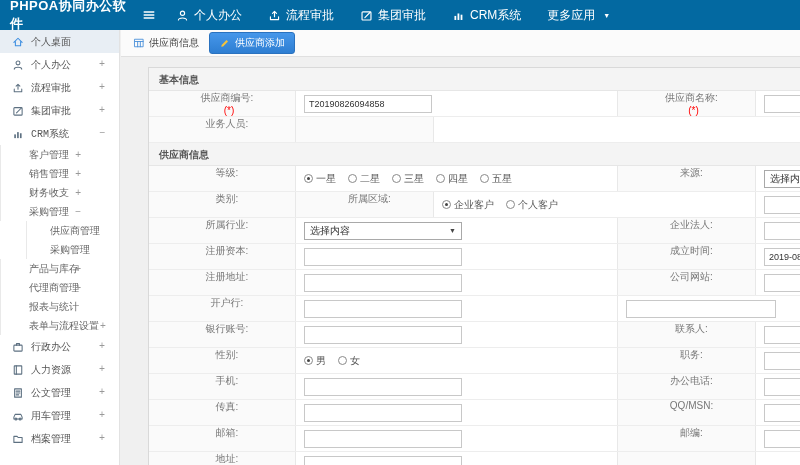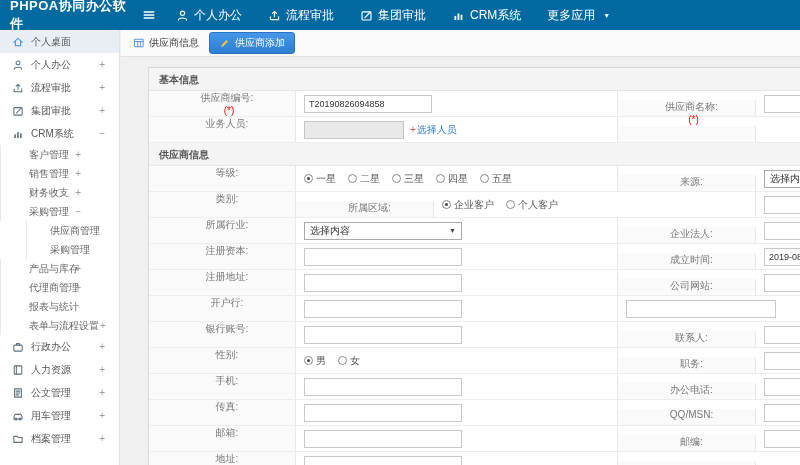--- a/index.html
+++ b/index.html
@@ -25,21 +25,21 @@
 
   
   .sidebar {
     position: absolute; top: 30px; left: 0; width: 120px; height: 435px;
     background: #fff; border-right: 1px solid #e2e2e2; overflow: hidden; font-size: 10px;
   }
   .side-item { position: relative; display: flex; align-items: center; cursor: pointer; color: #555; white-space: nowrap; }
   .side-item .icon { color: #5d7081; width: 12px; height: 12px; }
   .side-item.active { background: #e8eef4; }
   .side-item.active .icon { color: #3d8ee0; }
-  .lvl0 { height: 23px; padding-left: 12px; gap: 7px; }
+  .lvl0 { height: 23px; padding-left: 12px; gap: 7px; font-family: Liberation Mono, monospace; }
   .lvl1 { height: 19px; border-left: 1px solid #e9e9e9; padding-left: 28px; color: #666; }
   .lvl2 { height: 19px; margin-left: 26px; border-left: 1px solid #e9e9e9; padding-left: 23px; color: #666; }
   .side-expand { position: absolute; color: #999; font-size: 10px; }
   .lvl0 .side-expand { right: 14px; }
   .lvl1 .side-expand { right: 38px; }
   .side-expand.inline { position: static; margin-left: 1px; }
 
   
   .main { position: absolute; top: 30px; left: 121px; width: 681px; height: 435px; }
   .tabstrip {
@@ -58,21 +58,21 @@
   .panel { width: 1060px; background: #fff; border: 1px solid #d9d9d9; }
   .sec-header {
     height: 23px; line-height: 23px; background: #f4f4f4; border-bottom: 1px solid #e6e6e6;
     font-weight: bold; color: #555; padding-left: 10px; font-size: 10px;
   }
   .frow { display: flex; height: 26px; border-bottom: 1px solid #ededed; }
   .cell { display: flex; align-items: center; }
   .c-lbl { background: #fafafa; border-right: 1px solid #e8e8e8; padding-left: 10px; color: #777; flex-direction: column; }
   .c1 { width: 147px; }
   .c2 { width: 322px; border-right: 1px solid #e8e8e8; }
-  .c3 { width: 138px; margin-top: 9px; }
+  .c3 { width: 138px; }
   .c4 { flex: 1; }
   .c-fld { padding-left: 8px; background: #fff; }
   .req { color: #f00; margin-left: 4px; }
 
   .txt { height: 18px; border: 1px solid #c8c8c8; font-size: 9px; padding: 0 4px; color: #333; font-family: inherit; background: #fff; }
   .txt:disabled { background: #e9e9e9; border-color: #c5c5c5; }
   .w-sm { width: 100px; } .w-md { width: 128px; } .w-lg { width: 158px; } .w-rt { width: 150px; }
 
   .plink { color: #2e7cc3; text-decoration: none; margin-left: 6px; font-size: 10px; cursor: pointer; }
   .plus { color: #e4563c; margin-right: 1px; }
@@ -316,24 +316,20 @@
             <span class="req">(*)</span>
           </div>
           <div class="cell c-fld c4">
             <input type="text" class="txt w-rt" style="">
           </div>
         </div>
         <div class="frow">
           <div class="cell c-lbl c1">
             <span>业务人员:</span>
           </div>
-          <div class="cell c-fld c2">
-            <input type="text" class="txt w-sm" disabled="" style="">
-            <a class="plink" href="#"><span class="plus">+</span><span>选择人员</span></a>
-          </div>
           <div class="cell c-lbl c3"></div>
           <div class="cell c-fld c4"></div>
         </div>
         <div class="sec-header">供应商信息</div>
         <div class="frow">
           <div class="cell c-lbl c1">
             <span>等级:</span>
           </div>
           <div class="cell c-fld c2">
             <div class="rad-group">

